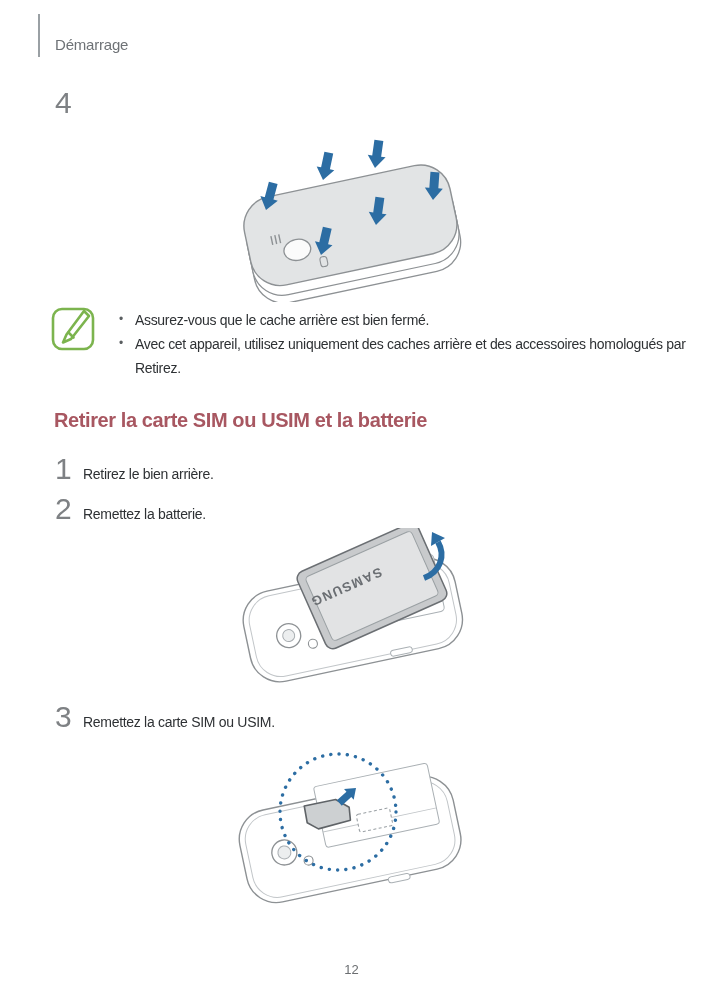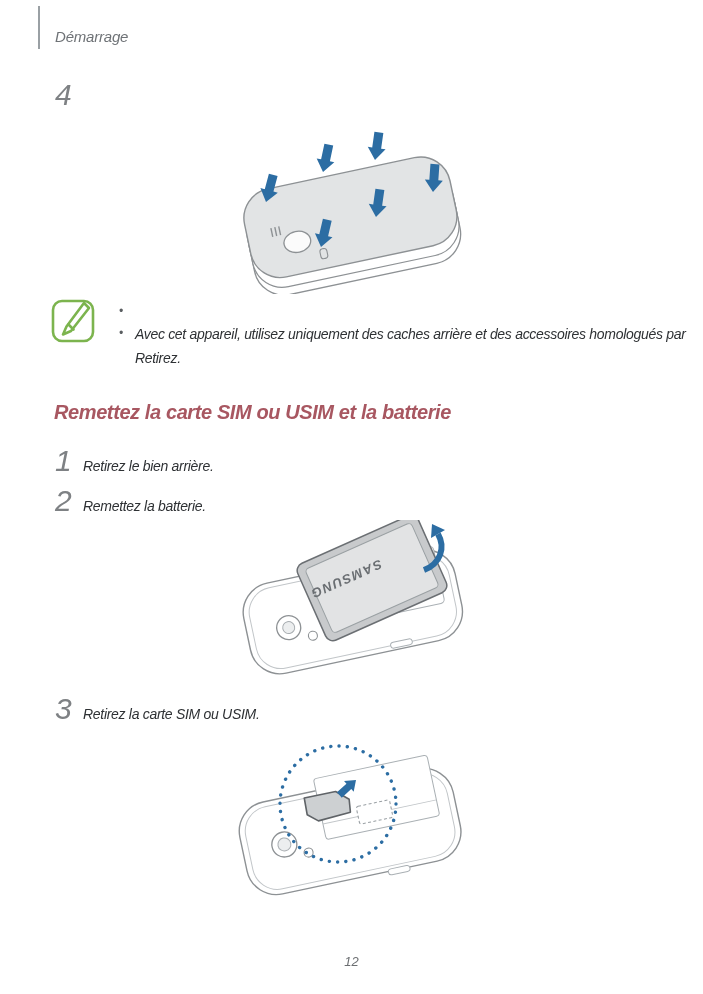--- a/index.html
+++ b/index.html
@@ -7,22 +7,21 @@
   body {
     font-family: "Liberation Sans", sans-serif;
     color: #303437;
   }
   .page {
     position: relative;
     width: 703px;
     height: 974px;
     background: #ffffff;
     overflow: hidden;
-    margin: 4px auto;
-    font-style: italic;
+    margin: 12px auto;
   }
   
   .header-bar {
     position: absolute;
     left: 38px; top: 2px;
     width: 2px; height: 43px;
     background: #9aa0a4;
   }
   .header-title {
     position: absolute;
@@ -151,29 +150,30 @@
         <g fill="none" stroke-width="2.6" stroke-linecap="round" stroke-linejoin="round" stroke="#7cb44e">
           <rect x="3" y="3" width="40" height="40" rx="9"></rect>
           <path d="M34 5 L39 10 L21 33 L13 36.5 L16.5 28.5 Z"></path>
           <path d="M18.5 26.5 L23.5 31.5"></path>
         </g>
       </svg>
     </div>
     <div class="note-list">
       <div class="note-item">
         <span class="bullet">•</span>
+        <span>Assurez-vous que le cache arrière est bien fermé.</span>
       </div>
       <div class="note-item">
         <span class="bullet">•</span>
         <span>Avec cet appareil, utilisez uniquement des caches arrière et des accessoires homologués par Retirez.</span>
       </div>
     </div>
   </div>
 
-  <h2 class="section-title">Remettez la carte SIM ou USIM et la batterie</h2>
+  <h2 class="section-title">Retirer la carte SIM ou USIM et la batterie</h2>
 
   <div class="step step-1">
     <span class="step-num">1</span>
     <span class="step-text">Retirez le bien arrière.</span>
   </div>
   <div class="step step-2">
     <span class="step-num">2</span>
     <span class="step-text">Remettez la batterie.</span>
   </div>
 
@@ -195,21 +195,21 @@
       </g>
       <g>
         <path d="M 192 50 C 208 44 214 28 206 14" fill="none" stroke-width="6" stroke="#2c6da3"></path>
         <polygon points="200,4 213,10 199,18" fill="#2c6da3"></polygon>
       </g>
     </svg>
   </div>
 
   <div class="step step-3">
     <span class="step-num">3</span>
-    <span class="step-text">Retirez la carte SIM ou USIM.</span>
+    <span class="step-text">Remettez la carte SIM ou USIM.</span>
   </div>
 
   <div class="illus illus-3">
     <svg width="244" height="172" viewBox="0 0 244 172">
       <g transform="rotate(-12 122 98)">
         <rect x="10" y="56" width="218" height="94" rx="30" fill="#ffffff" stroke="#8d9194" stroke-width="1.4"></rect>
         <rect x="16" y="61" width="206" height="84" rx="25" fill="none" stroke="#c2c6c9" stroke-width="1"></rect>
         <rect x="94" y="44" width="116" height="62" rx="3" fill="#ffffff" stroke="#aab0b4" stroke-width="1"></rect>
         <line x1="94" y1="90" x2="210" y2="90" stroke="#c2c6c9" stroke-width="1"></line>
         <circle cx="52" cy="102" r="12.5" fill="#ffffff" stroke="#8d9194" stroke-width="1.3"></circle>

